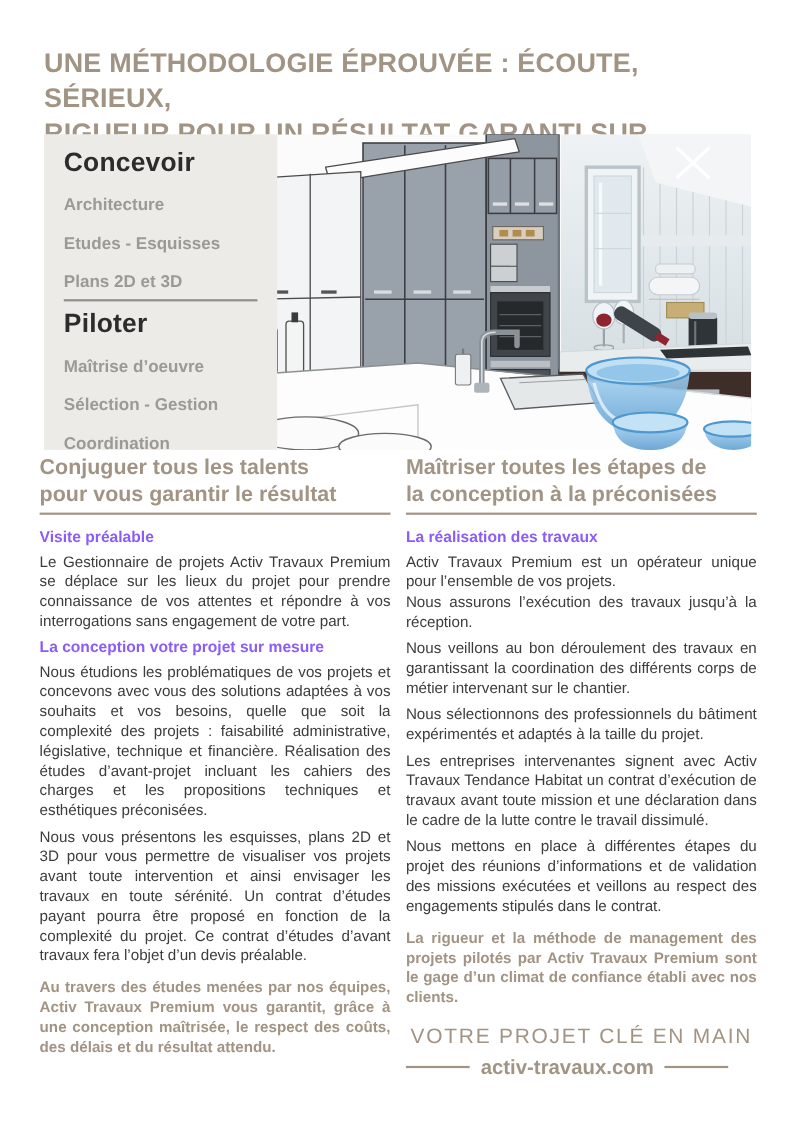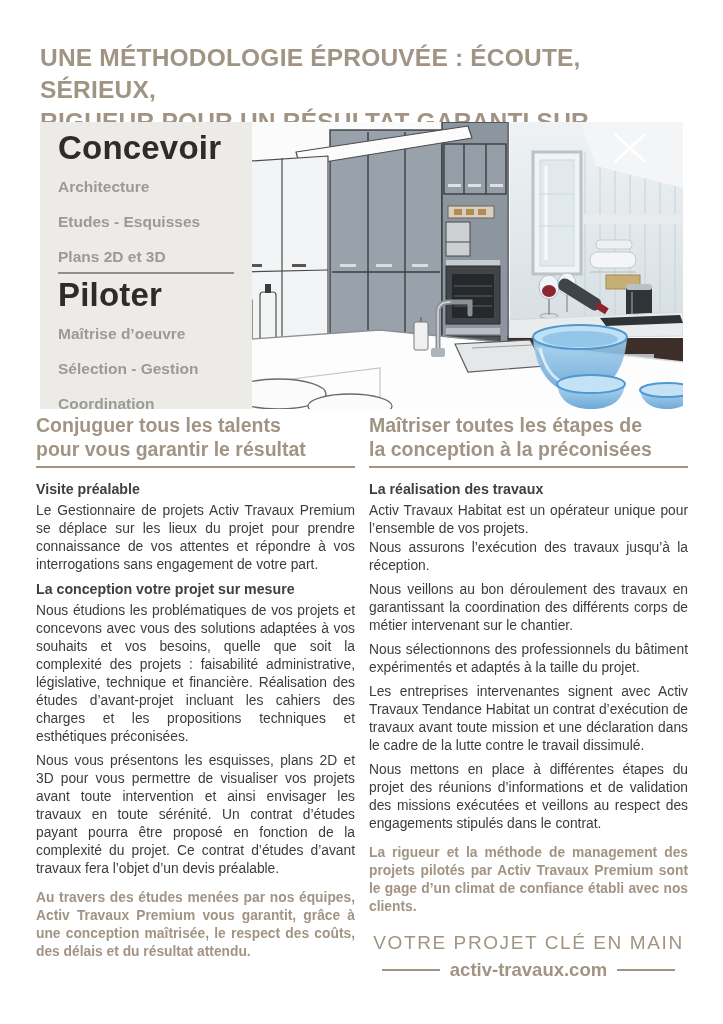--- a/index.html
+++ b/index.html
@@ -6,36 +6,36 @@
   .page{position:relative;width:723px;height:1024px;background:#ffffff;overflow:hidden;
         font-family:"Liberation Sans",sans-serif;}
   
   .header{position:absolute;left:40px;top:42px;width:660px;color:#a29484;
           font-weight:bold;font-size:24.5px;line-height:32px;letter-spacing:.2px;}
   
   .hero{position:absolute;left:40px;top:122px;width:643px;height:287px;overflow:hidden;}
   .hero svg{position:absolute;left:0;top:0;}
   .panel{position:absolute;left:0;top:0;width:212px;height:287px;background:#ecebe8;
          box-sizing:border-box;padding:12px 10px 0 18px;overflow:hidden;}
-  .panel h3{margin:0 0 2px 0;font-size:33px;line-height:27px;color:#2d2c2b;letter-spacing:.2px;}
+  .panel h3{margin:0 0 2px 0;font-size:24px;line-height:27px;color:#2d2c2b;letter-spacing:.2px;}
   .panel .sub{font-size:15.5px;line-height:19px;font-weight:bold;color:#9b9a97;margin-top:16px;}
   .panel .divider{width:176px;border-top:2px solid #8f8e8b;margin:6px 0 7px 0;}
   
   .columns{position:absolute;left:36px;top:414px;width:652px;display:flex;gap:14px;}
   .col{width:325px;box-sizing:border-box;}
   .col-heading{margin:0;color:#a29484;font-size:19.5px;line-height:23.5px;font-weight:bold;}
   .heading-rule{border:none;border-top:2px solid #a29484;margin:5px 0 12px 0;}
-  .subhead{margin:6px 0 3px 0;font-size:14.2px;line-height:19px;color:#404040;font-weight:bold;}
+  .subhead{margin:6px 0 3px 0;font-size:14.2px;line-height:19px;color:#8b5cf6;font-weight:bold;}
   p.body{margin:0 0 6px 0;font-size:13.8px;line-height:18px;color:#3c3c3c;text-align:justify;}
   p.body.tight{margin-bottom:1px;}
   p.highlight{color:#a29484;font-weight:bold;margin-top:11px;}
   
   .project-footer{margin-top:16px;text-align:center;color:#a29484;}
   .tagline{font-size:19px;font-weight:normal;letter-spacing:1.6px;white-space:nowrap;}
-  .site-row{display:flex;align-items:center;justify-content:center;gap:10px;margin-top:5px;
+  .site-row{display:flex;align-items:center;gap:10px;margin-top:5px;
             font-size:18.5px;font-weight:bold;}
   .site-row .rule{width:58px;border-top:2px solid #a29484;height:0;}
 </style>
 </head>
 <body>
 
 <div class="page">
 
   <header class="header">
     <div>UNE MÉTHODOLOGIE ÉPROUVÉE : ÉCOUTE, SÉRIEUX,</div>
@@ -256,21 +256,21 @@
       <p class="body highlight">Au travers des études menées par nos équipes, Activ Travaux Premium vous garantit, grâce à une conception maîtrisée, le respect des coûts, des délais et du résultat attendu.</p>
     </section>
 
     <section class="col">
       <h2 class="col-heading">
         <div>Maîtriser toutes les étapes de</div>
         <div>la conception à la préconisées</div>
       </h2>
       <hr class="heading-rule">
       <h4 class="subhead">La réalisation des travaux</h4>
-      <p class="body tight">Activ Travaux Habitat est un opérateur unique pour l’ensemble de vos projets.</p>
+      <p class="body tight">Activ Travaux Premium est un opérateur unique pour l’ensemble de vos projets.</p>
       <p class="body">Nous assurons l’exécution des travaux jusqu’à la réception.</p>
       <p class="body">Nous veillons au bon déroulement des travaux en garantissant la coordination des différents corps de métier intervenant sur le chantier.</p>
       <p class="body">Nous sélectionnons des professionnels du bâtiment expérimentés et adaptés à la taille du projet.</p>
       <p class="body">Les entreprises intervenantes signent avec Activ Travaux Tendance Habitat un contrat d’exécution de travaux avant toute mission et une déclaration dans le cadre de la lutte contre le travail dissimulé.</p>
       <p class="body">Nous mettons en place à différentes étapes du projet des réunions d’informations et de validation des missions exécutées et veillons au respect des engagements stipulés dans le contrat.</p>
       <p class="body highlight">La rigueur et la méthode de management des projets pilotés par Activ Travaux Premium sont le gage d’un climat de confiance établi avec nos clients.</p>
 
       <div class="project-footer">
         <div class="tagline">VOTRE PROJET CLÉ EN MAIN</div>
         <div class="site-row">

